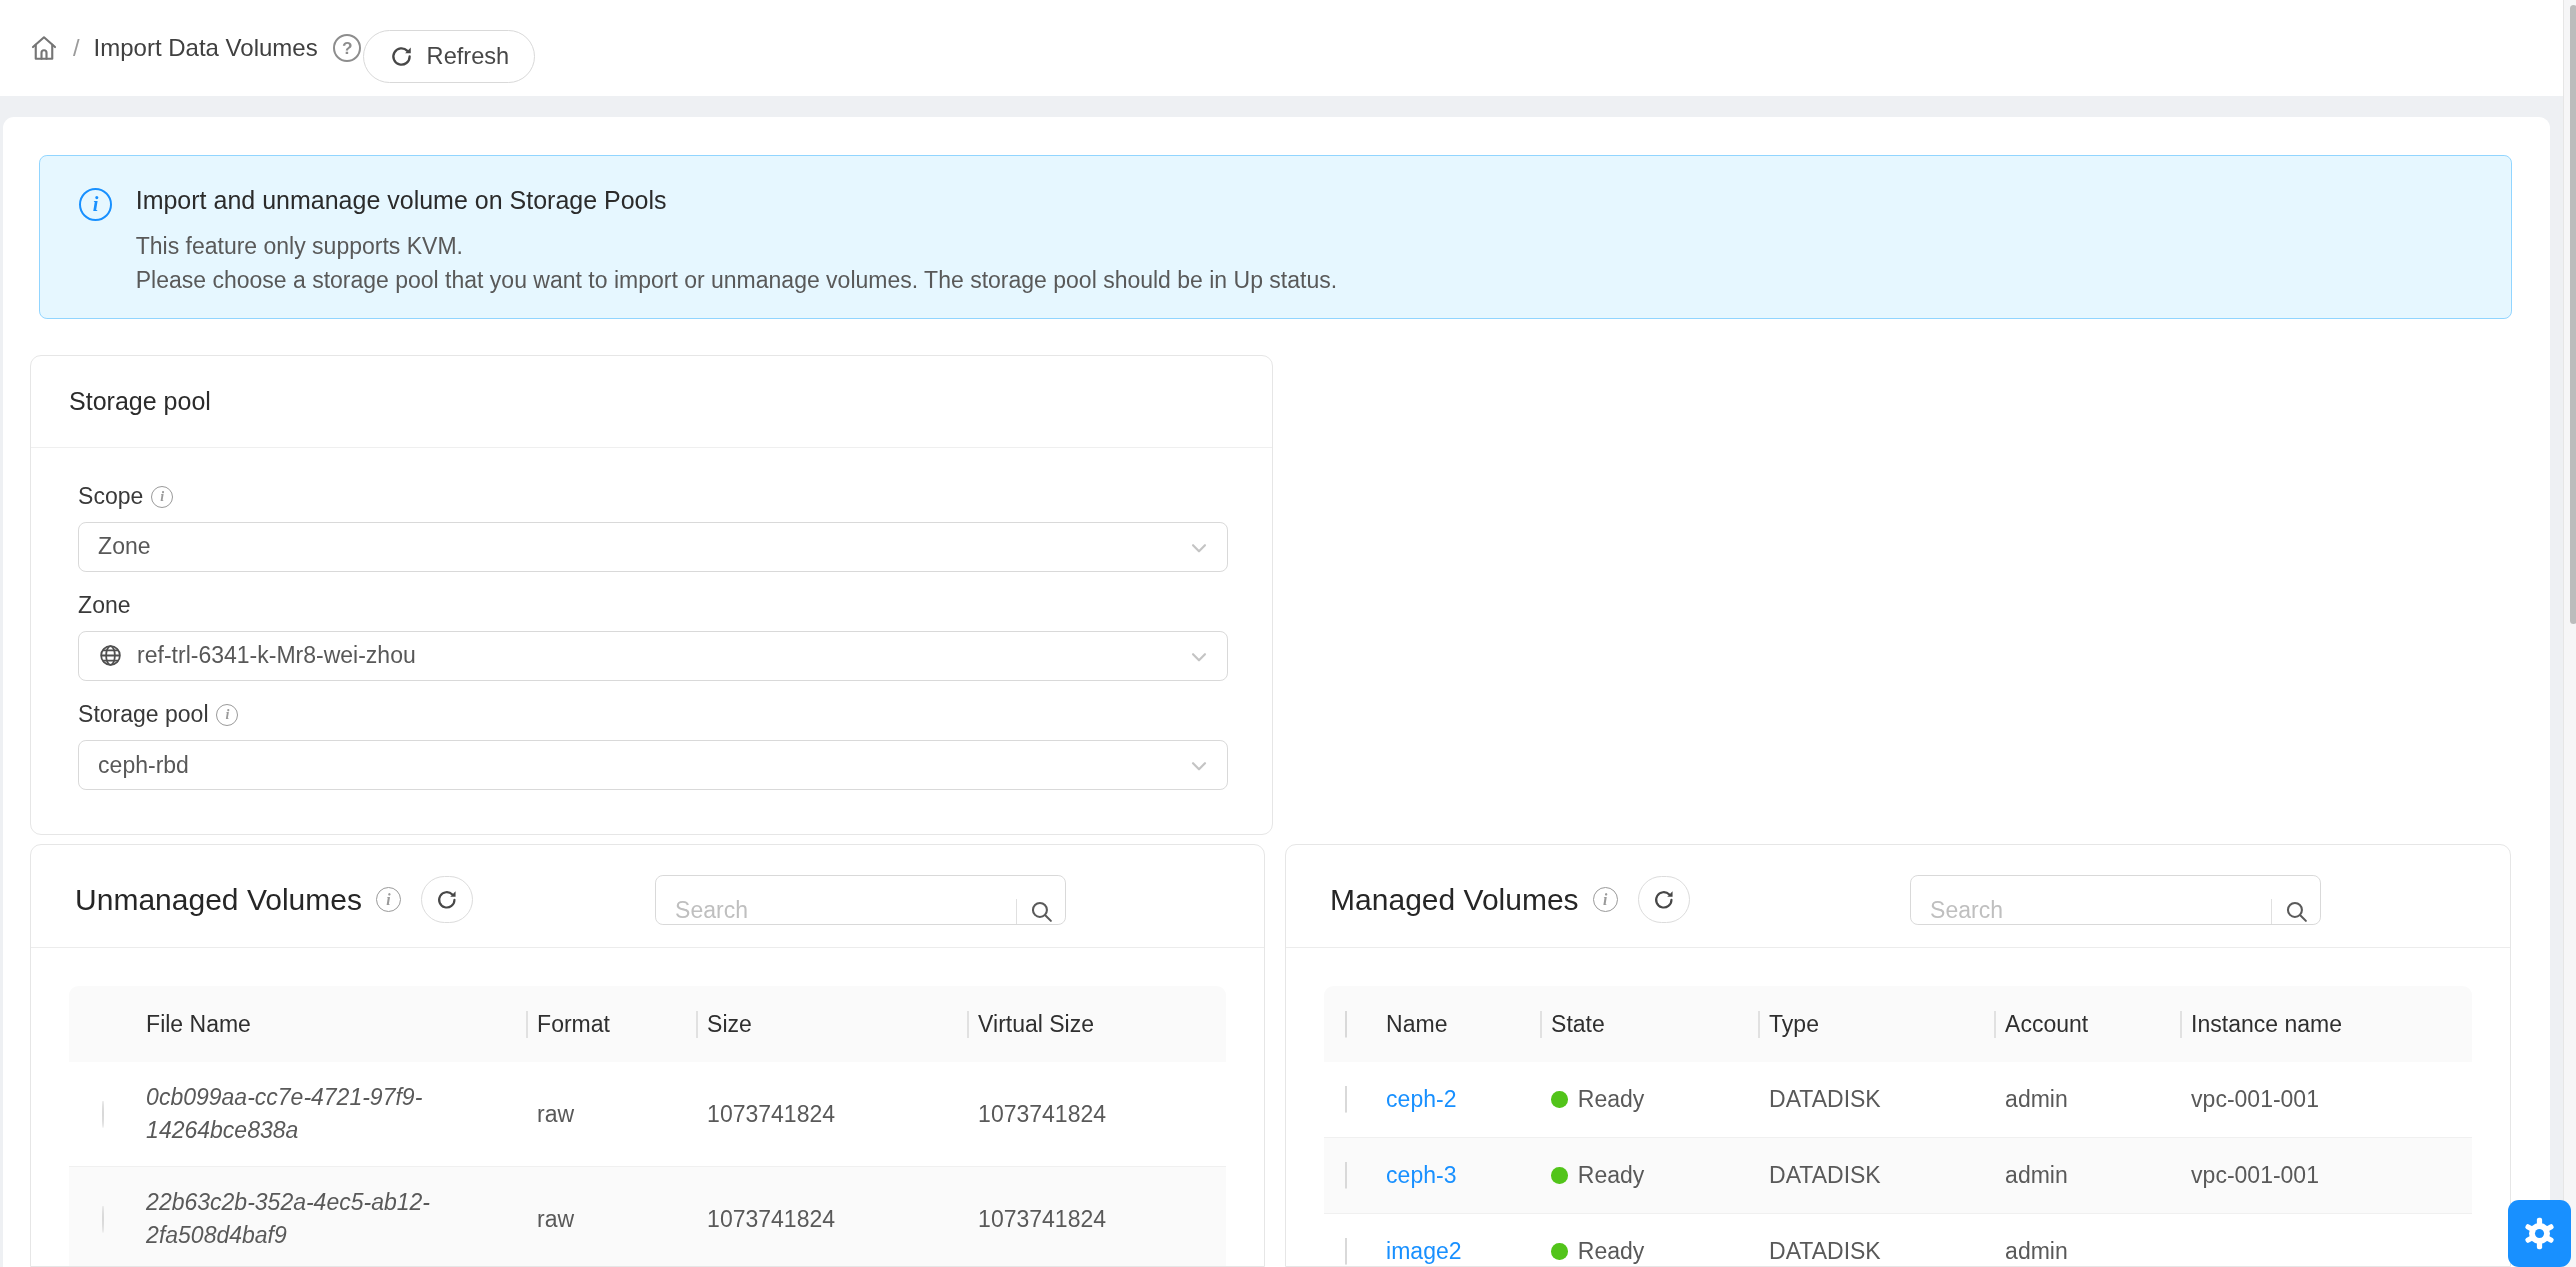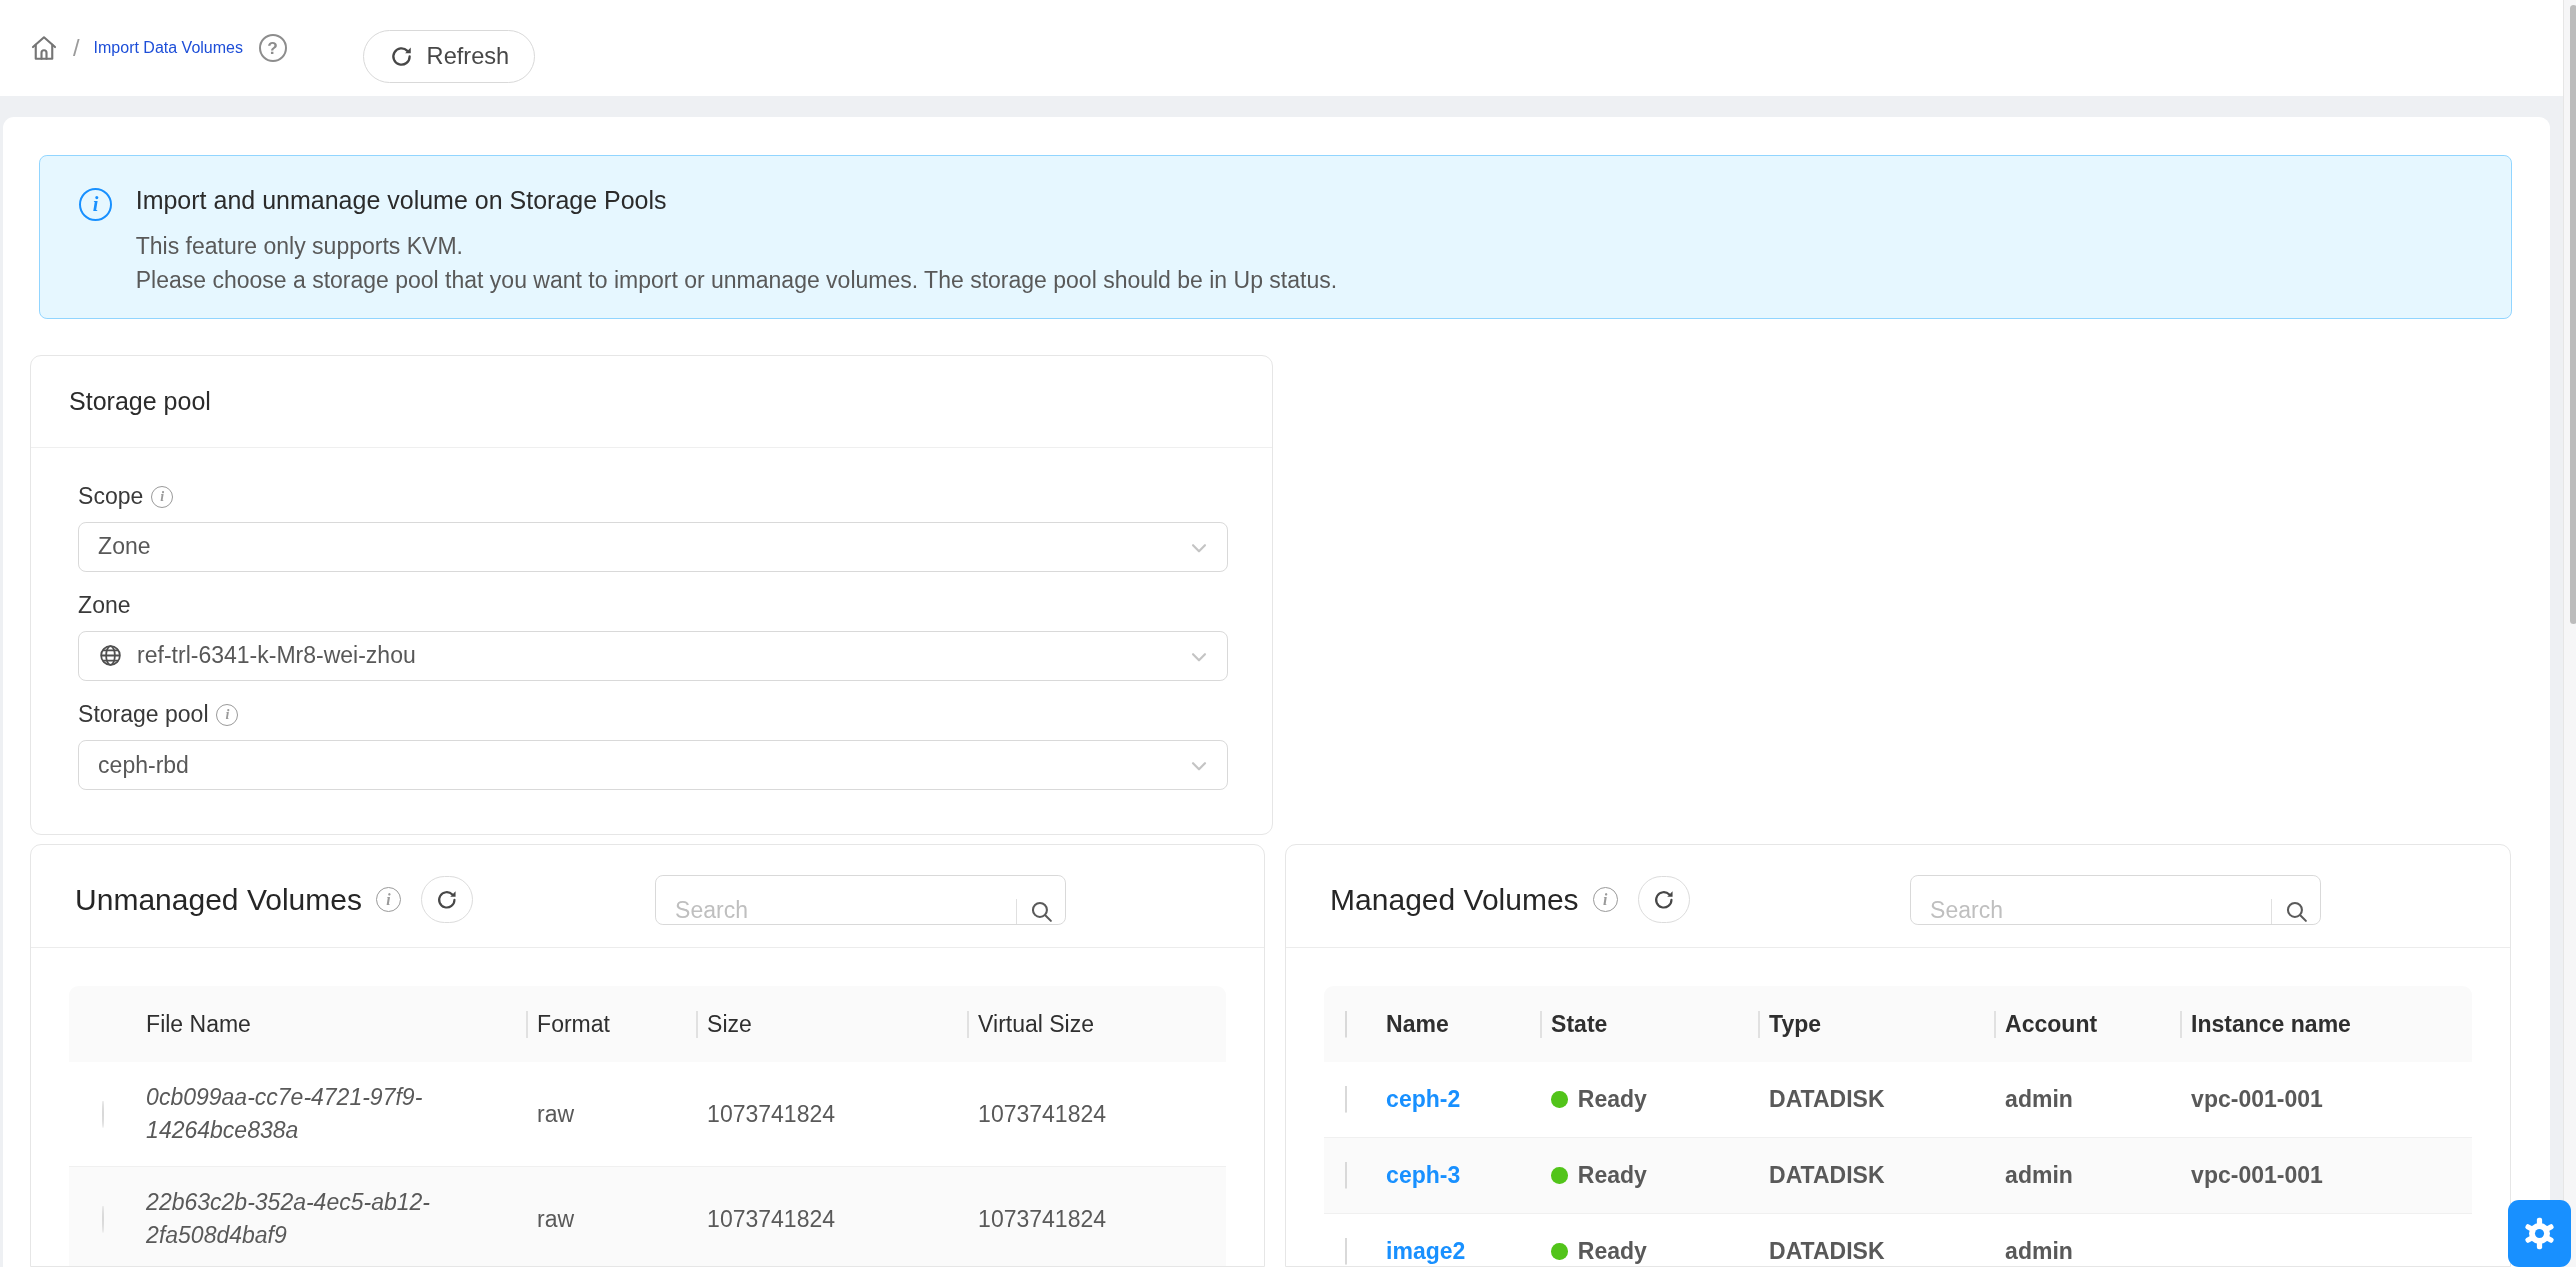--- a/index.html
+++ b/index.html
@@ -16,21 +16,21 @@
   
   .topbar {
     position:absolute; left:0; top:0; width:2563px; height:96px;
     background:#ffffff;
     display:flex; align-items:center;
   }
   .breadcrumb { display:flex; align-items:center; margin-left:29px; gap:14px; }
   .home-ic { width:30px; height:30px; color:#757575; display:inline-flex; }
   .home-ic svg { width:100%; height:100%; }
   .bc-sep { font-size:23.6px; color:#9b9b9b; }
-  .bc-title { font-size:16px; color:#1d4ed8; }
+  .bc-title { font-size:24px; color:#404040; }
   .help-circle {
     width:28px; height:28px; border:2px solid #8d8d8d; border-radius:50%;
     color:#8d8d8d; font-size:17.3px; font-weight:700;
     display:inline-flex; align-items:center; justify-content:center; margin-left:1.6px;
   }
   .refresh-btn {
     position:absolute; left:363px; top:30px; height:53px; padding:16px 25px;
     background:#fff; border:1.2px solid #d9d9d9; border-radius:27px;
     display:inline-flex; align-items:center; gap:12.6px;
     font-size:23.6px; color:#474747; cursor:pointer;
@@ -109,21 +109,21 @@
   .search-input::placeholder { color:#bfbfbf; }
   .search-btn {
     flex:0 0 49px; border:none; border-left:1.2px solid #e0e0e0; background:transparent;
     display:flex; align-items:center; justify-content:center; color:#5a5a5a; cursor:pointer;
   }
   .search-btn svg { width:25px; height:25px; }
 
   .table { margin:38px 38px 0 38px; }
   .trow { display:grid; align-items:center; }
   .unmanaged .trow { grid-template-columns:66px 391px 170px 271px 1fr; }
-  .managed  .trow { grid-template-columns:51px 165px 218px 236px 186px 1fr;font-weight:bold; }
+  .managed  .trow { grid-template-columns:51px 165px 218px 236px 186px 1fr; }
   .thead {
     height:76px; background:#fafafa; border-radius:9.4px 9.4px 0 0;
     font-size:23px; font-weight:500; color:#2f2f2f;
   }
   .thead .cell { position:relative; padding-left:11px; }
   .thead .cell.sep::before {
     content:""; position:absolute; left:0; top:50%; transform:translateY(-50%);
     width:1.6px; height:36px; background:#e1e1e1;
   }
   .tbody-row { font-size:23px; color:#595959; border-bottom:1.2px solid #f0f0f0; background:#fff; }

